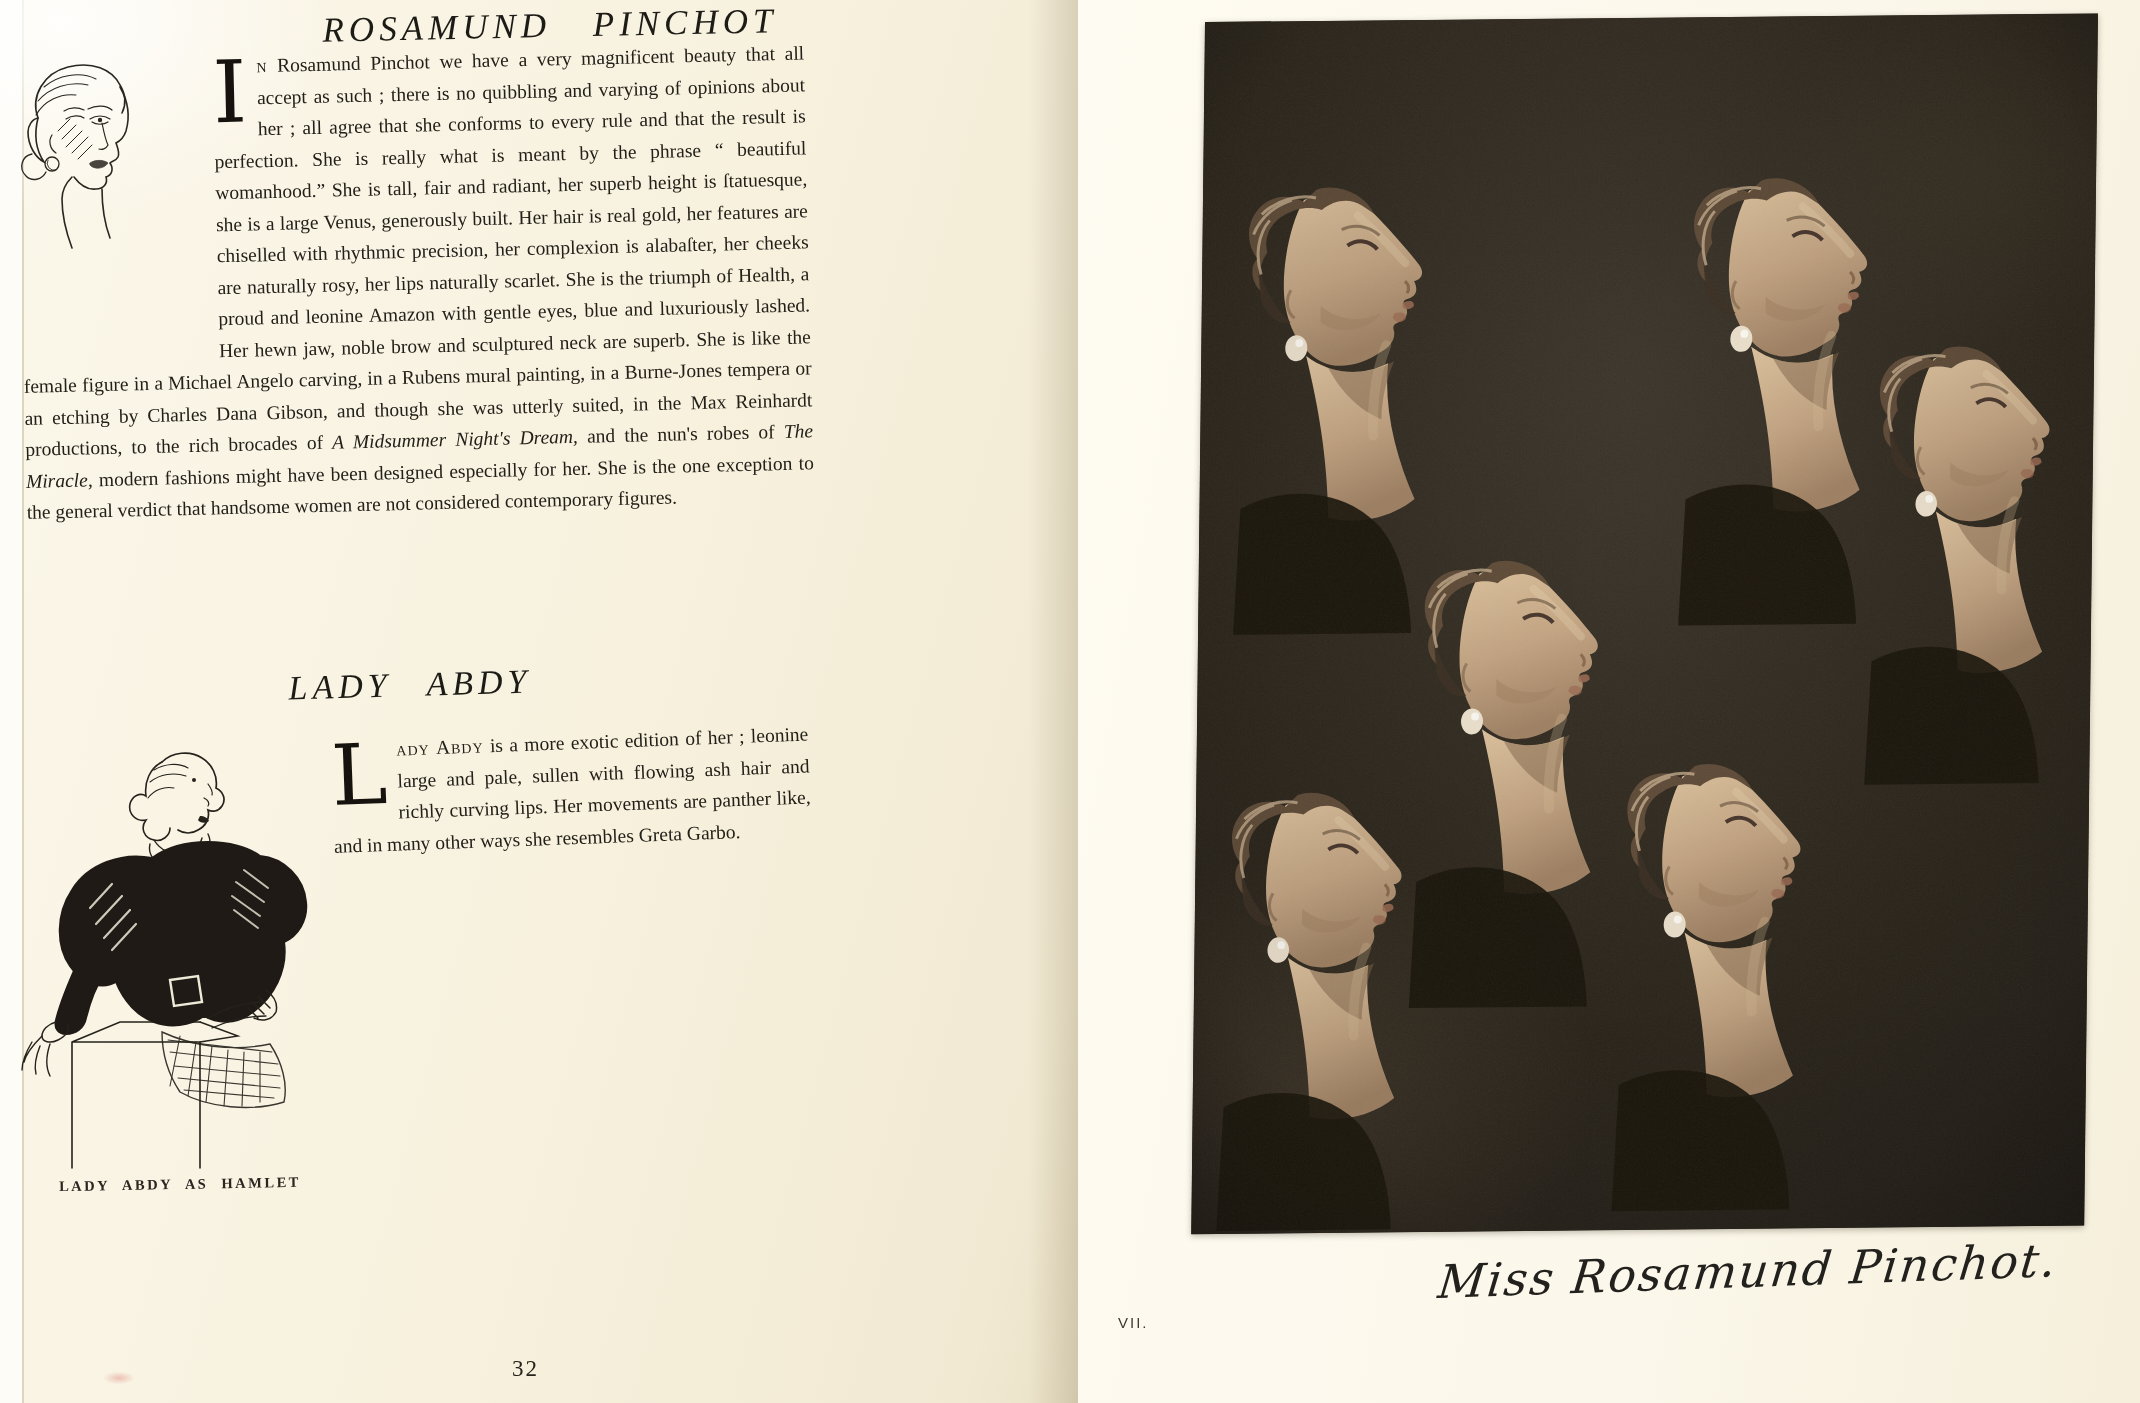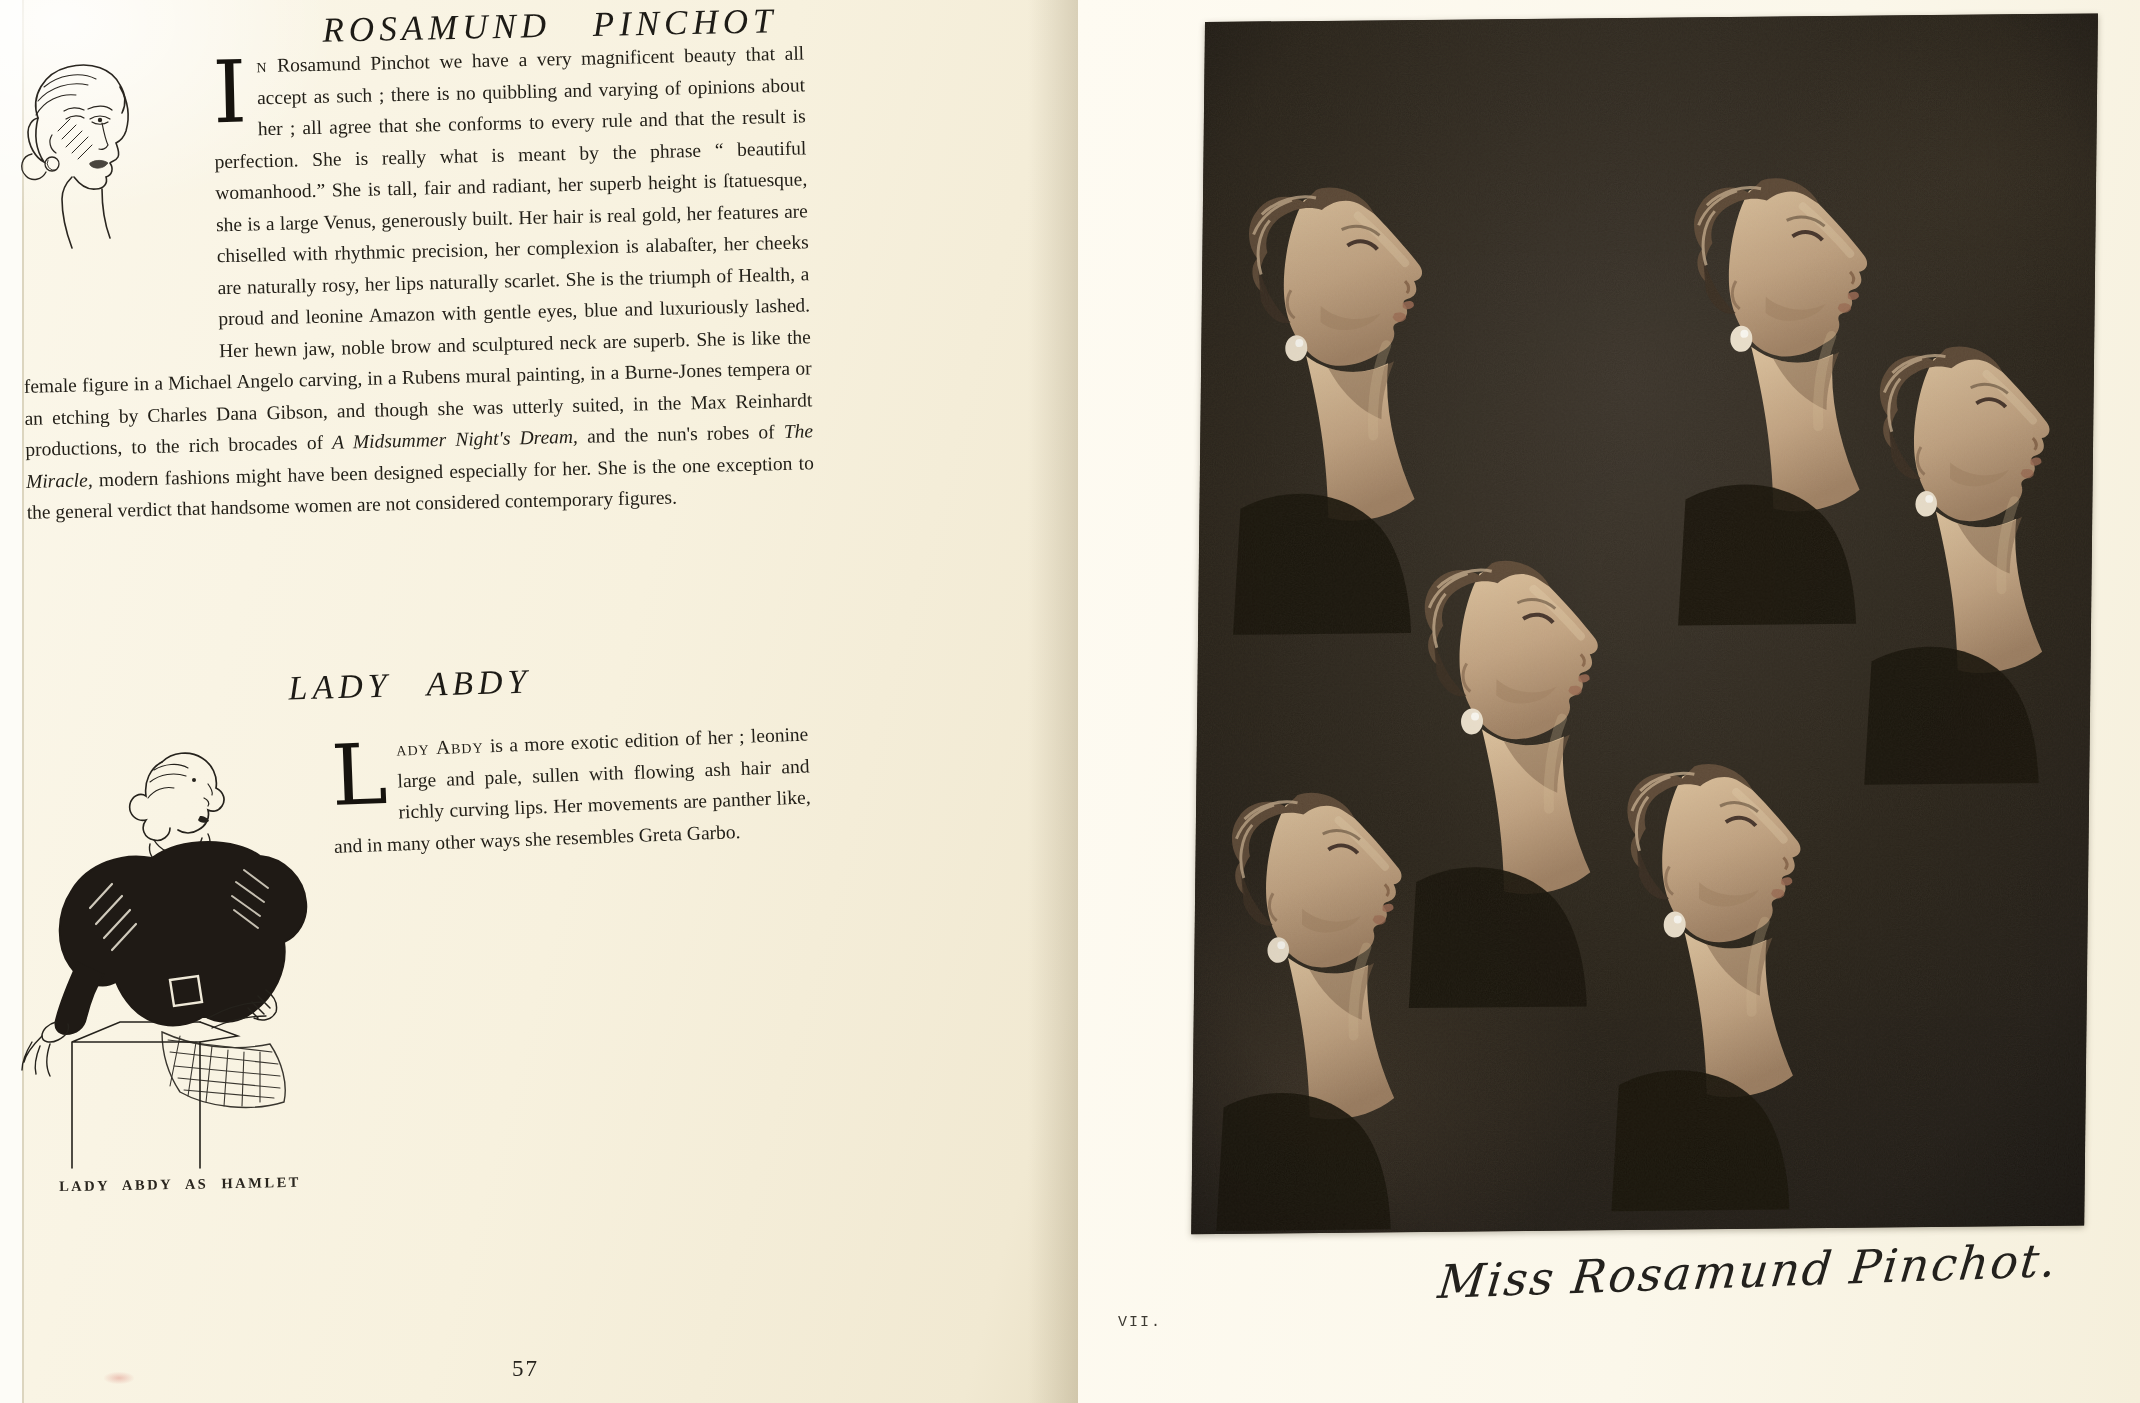--- a/index.html
+++ b/index.html
@@ -84,21 +84,21 @@
   }
   .photo{
     position:absolute;left:127px;top:22px;width:893px;height:1212px;margin:0;
     transform:rotate(-0.55deg) skewX(-1.2deg);transform-origin:0 0;
     box-shadow:0 2px 6px rgba(70,60,40,.35);
     background:#262019;
   }
   .plate-number{
     position:absolute;left:40px;top:1314px;margin:0;
     font-size:15px;letter-spacing:2px;color:#3d3a33;
-    font-family:Liberation Mono, monospace;
+    font-family:Liberation Sans, sans-serif;
   }
   .photo-caption{
     position:absolute;left:300px;top:1244px;width:740px;margin:0;
     text-align:center;font-style:italic;font-size:46px;letter-spacing:2px;
     color:#23211d;font-family:"DejaVu Serif",serif;
     transform:rotate(-2deg) skewX(-8deg);
   }
 </style>
 </head>
 <body>
@@ -174,21 +174,21 @@
           <path d="M168,296 L158,346 M184,302 L176,356 M200,306 L194,362 M216,310 L212,366 M232,312 L230,366 M248,312 L248,362"></path>
         </g>
       </g>
     </svg>
   </figure>
 
   <p class="para-2"><span class="dropcap-2">L</span><span class="sc">ady Abdy</span><span> is a more exotic edition of her ; leonine large and pale, sullen with flowing ash hair and richly curving lips.  Her movements are panther like, and in many other ways she resembles Greta Garbo.</span></p>
 
   <p class="sketch-caption">LADY ABDY AS HAMLET</p>
 
-  <p class="page-number">57</p>
+  <p class="page-number">32</p>
   <div class="smudge"></div>
 </div>
 
 <div class="gutter"></div>
 
 <div class="right-page">
   <figure class="photo">
     <svg width="893" height="1212" viewBox="0 0 893 1212">
       <defs>
         <radialGradient id="pbg" cx="48%" cy="30%" r="90%">

